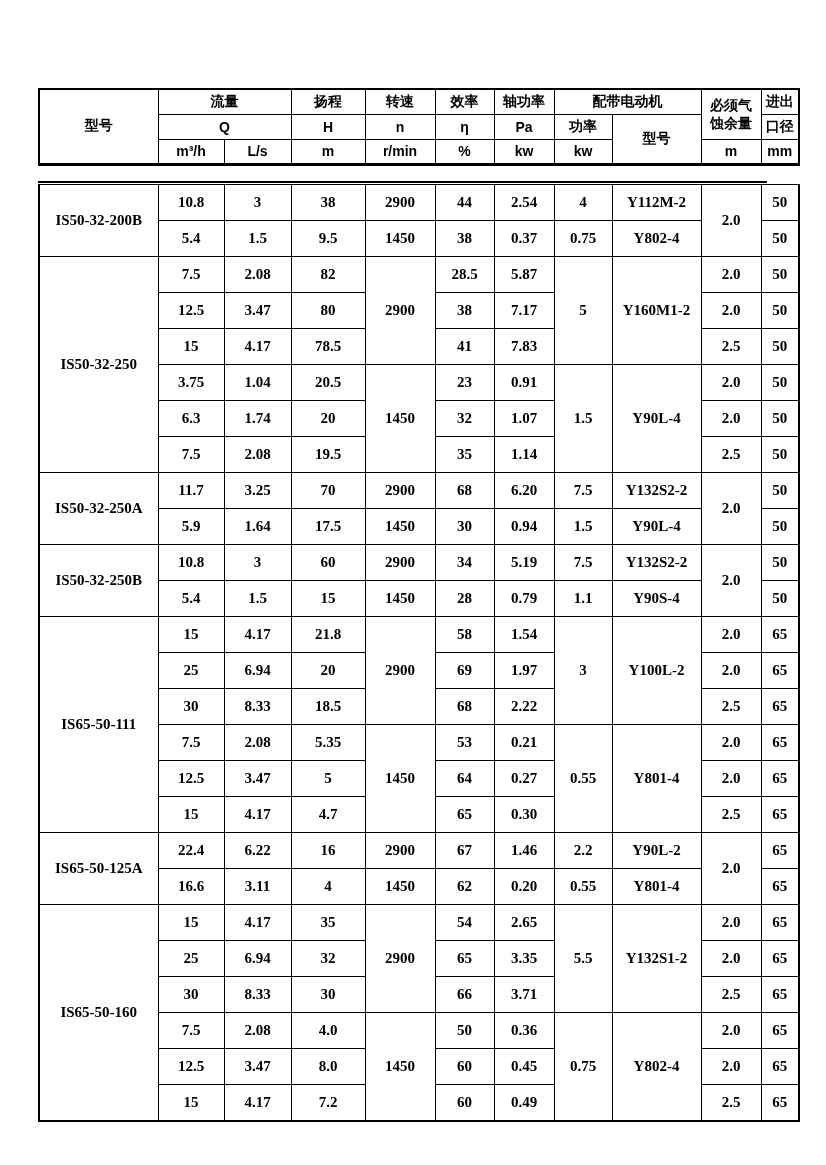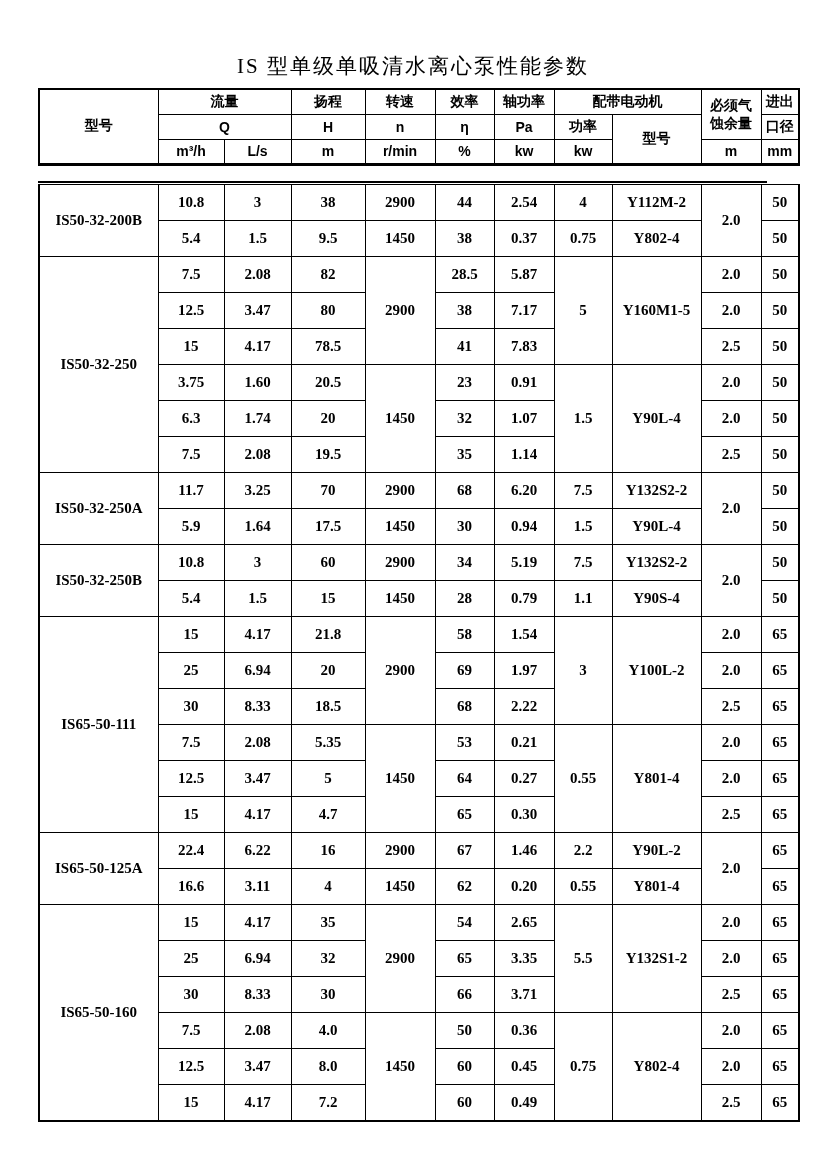--- a/index.html
+++ b/index.html
@@ -76,21 +76,20 @@
     padding: 0;
     overflow: hidden;
     white-space: nowrap;
   }
 </style>
 </head>
 <body>
 
 <div class="page">
 
-  <div class="doc-title">IS 型单级单吸清水离心泵性能参数</div>
 
   <table class="header-table">
     <colgroup>
       <col style="width:119px">
         <col style="width:66px">
         <col style="width:67px">
         <col style="width:74px">
       <col style="width:70px">
         <col style="width:59px">
         <col style="width:60px">
@@ -181,21 +180,21 @@
         </tr>
         <tr>
           <td rowspan="6">IS50-32-250</td>
           <td>7.5</td>
           <td>2.08</td>
           <td>82</td>
           <td rowspan="3">2900</td>
           <td>28.5</td>
           <td>5.87</td>
           <td rowspan="3">5</td>
-          <td rowspan="3">Y160M1-5</td>
+          <td rowspan="3">Y160M1-2</td>
           <td>2.0</td>
           <td>50</td>
         </tr>
         <tr>
           <td>12.5</td>
           <td>3.47</td>
           <td>80</td>
           <td>38</td>
           <td>7.17</td>
           <td>2.0</td>
@@ -205,21 +204,21 @@
           <td>15</td>
           <td>4.17</td>
           <td>78.5</td>
           <td>41</td>
           <td>7.83</td>
           <td>2.5</td>
           <td>50</td>
         </tr>
         <tr>
           <td>3.75</td>
-          <td>1.60</td>
+          <td>1.04</td>
           <td>20.5</td>
           <td rowspan="3">1450</td>
           <td>23</td>
           <td>0.91</td>
           <td rowspan="3">1.5</td>
           <td rowspan="3">Y90L-4</td>
           <td>2.0</td>
           <td>50</td>
         </tr>
         <tr>

